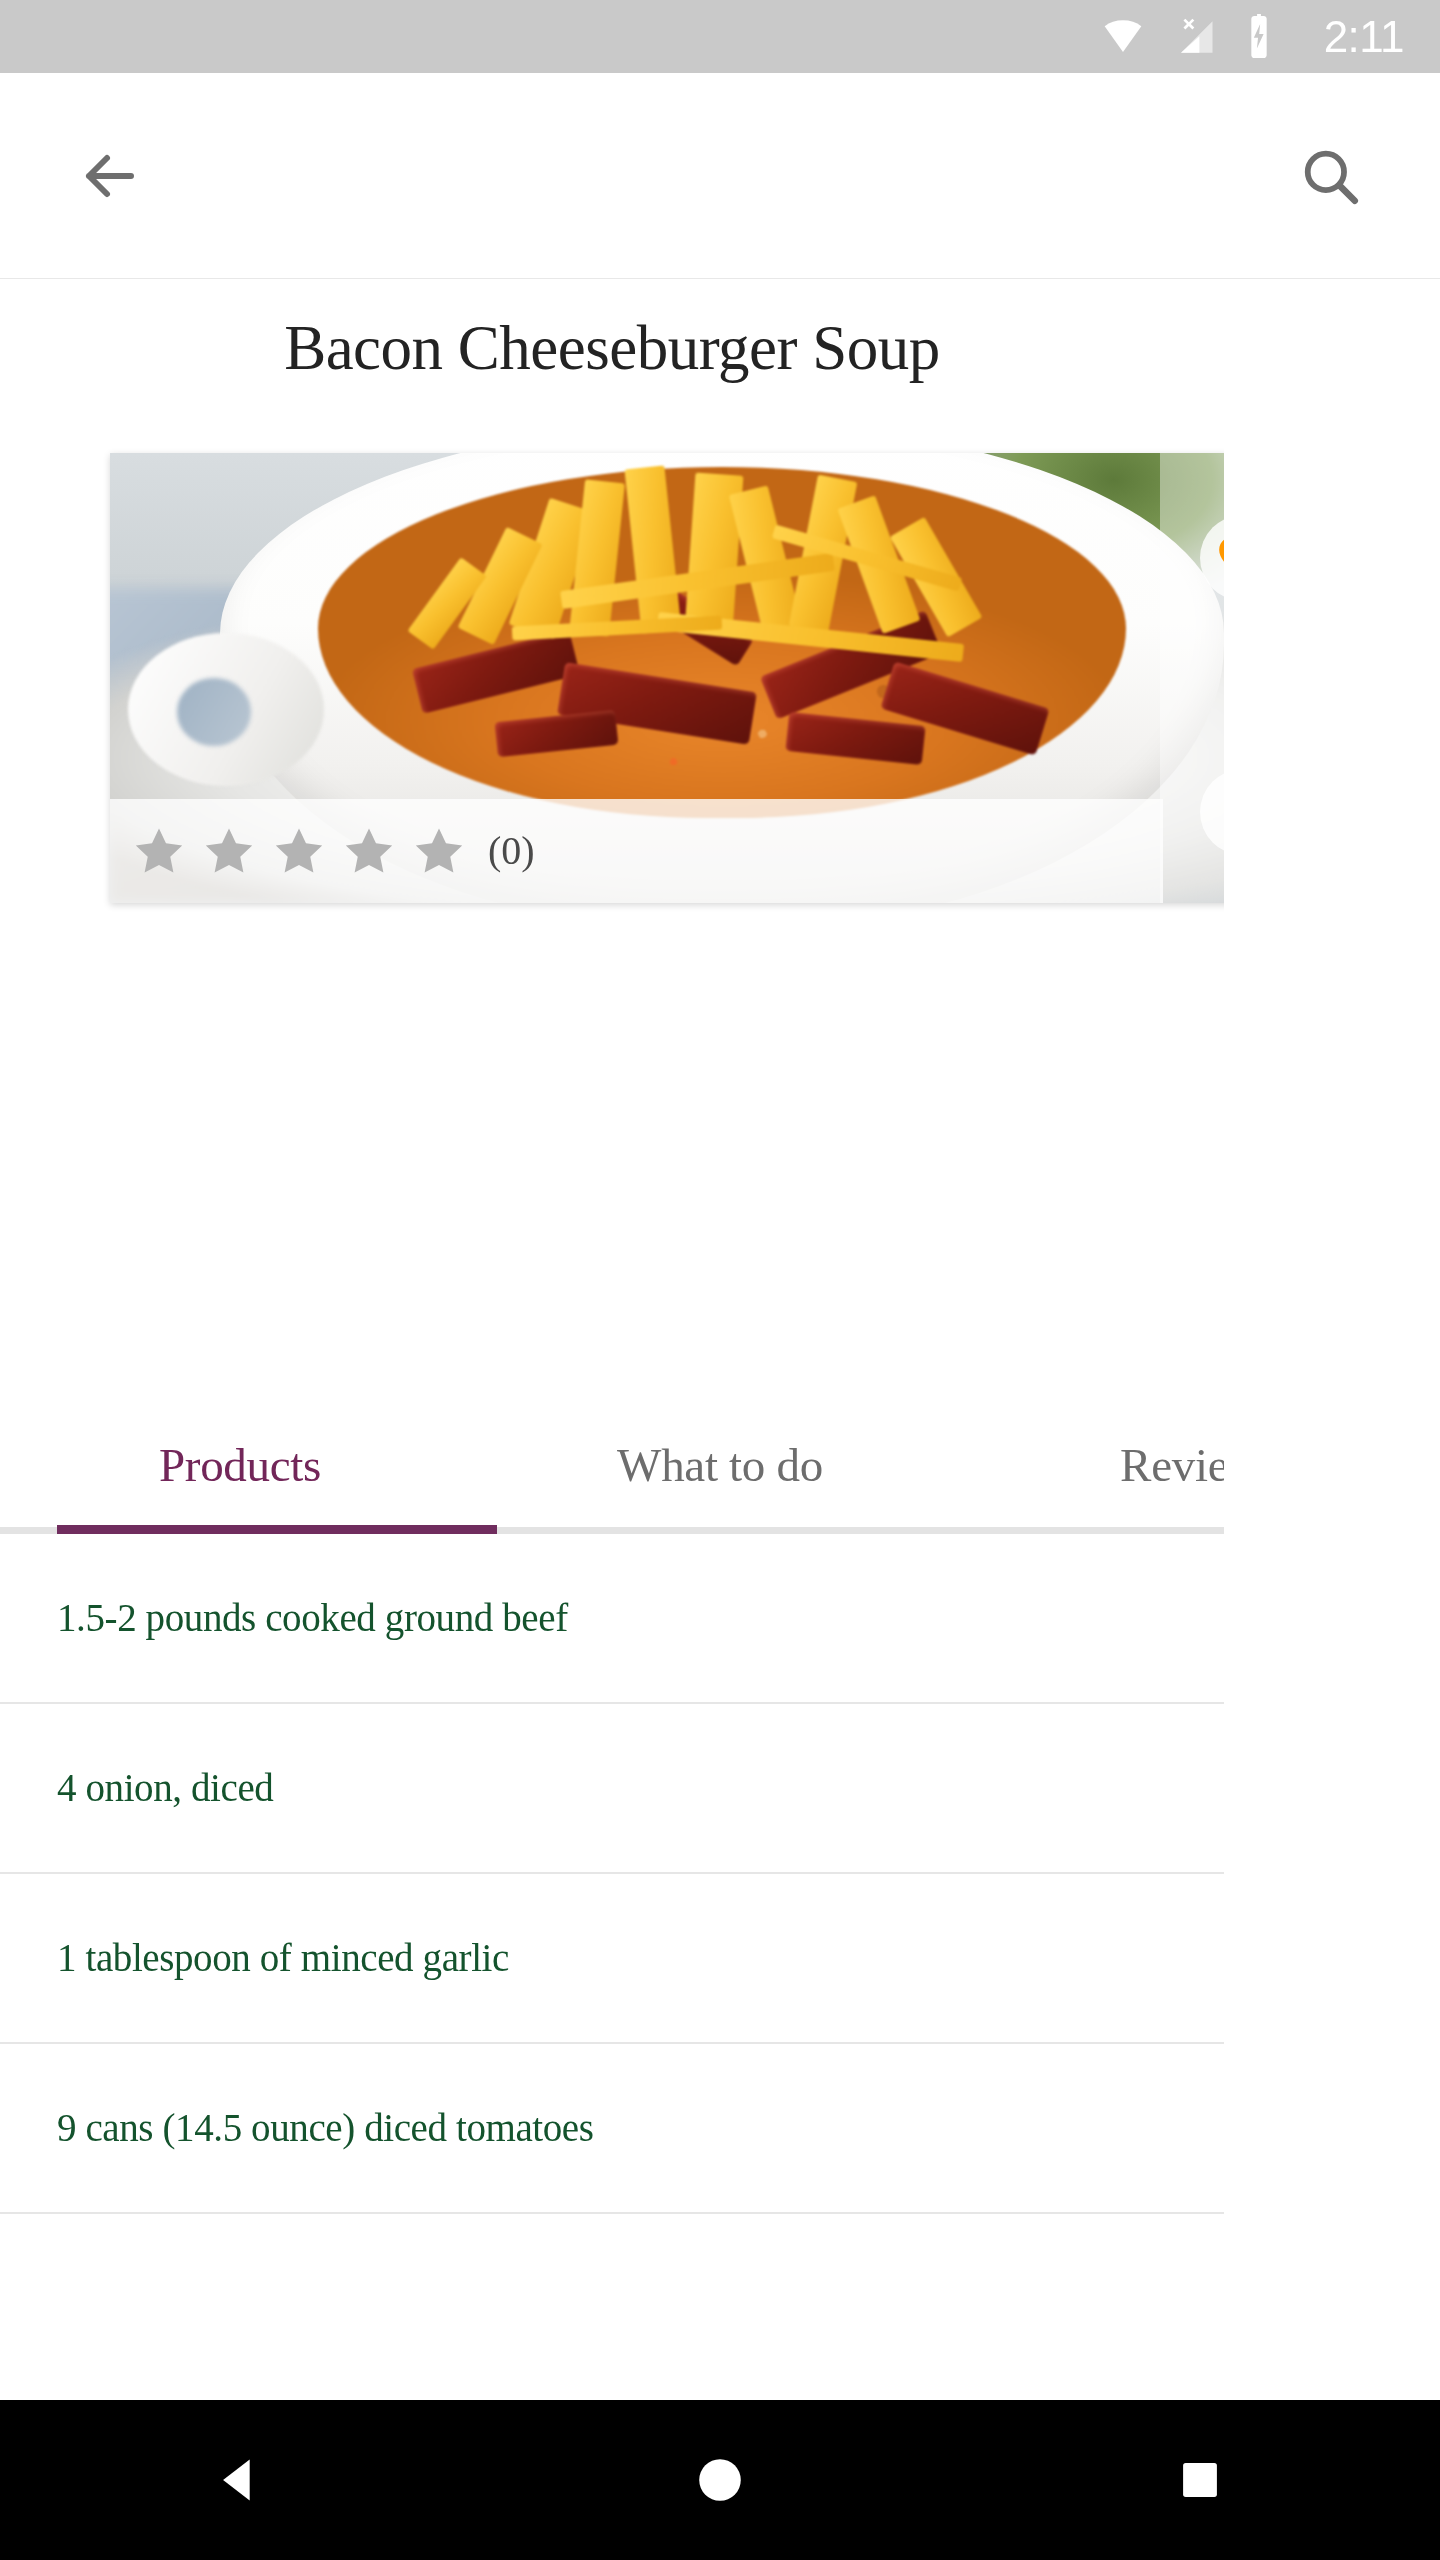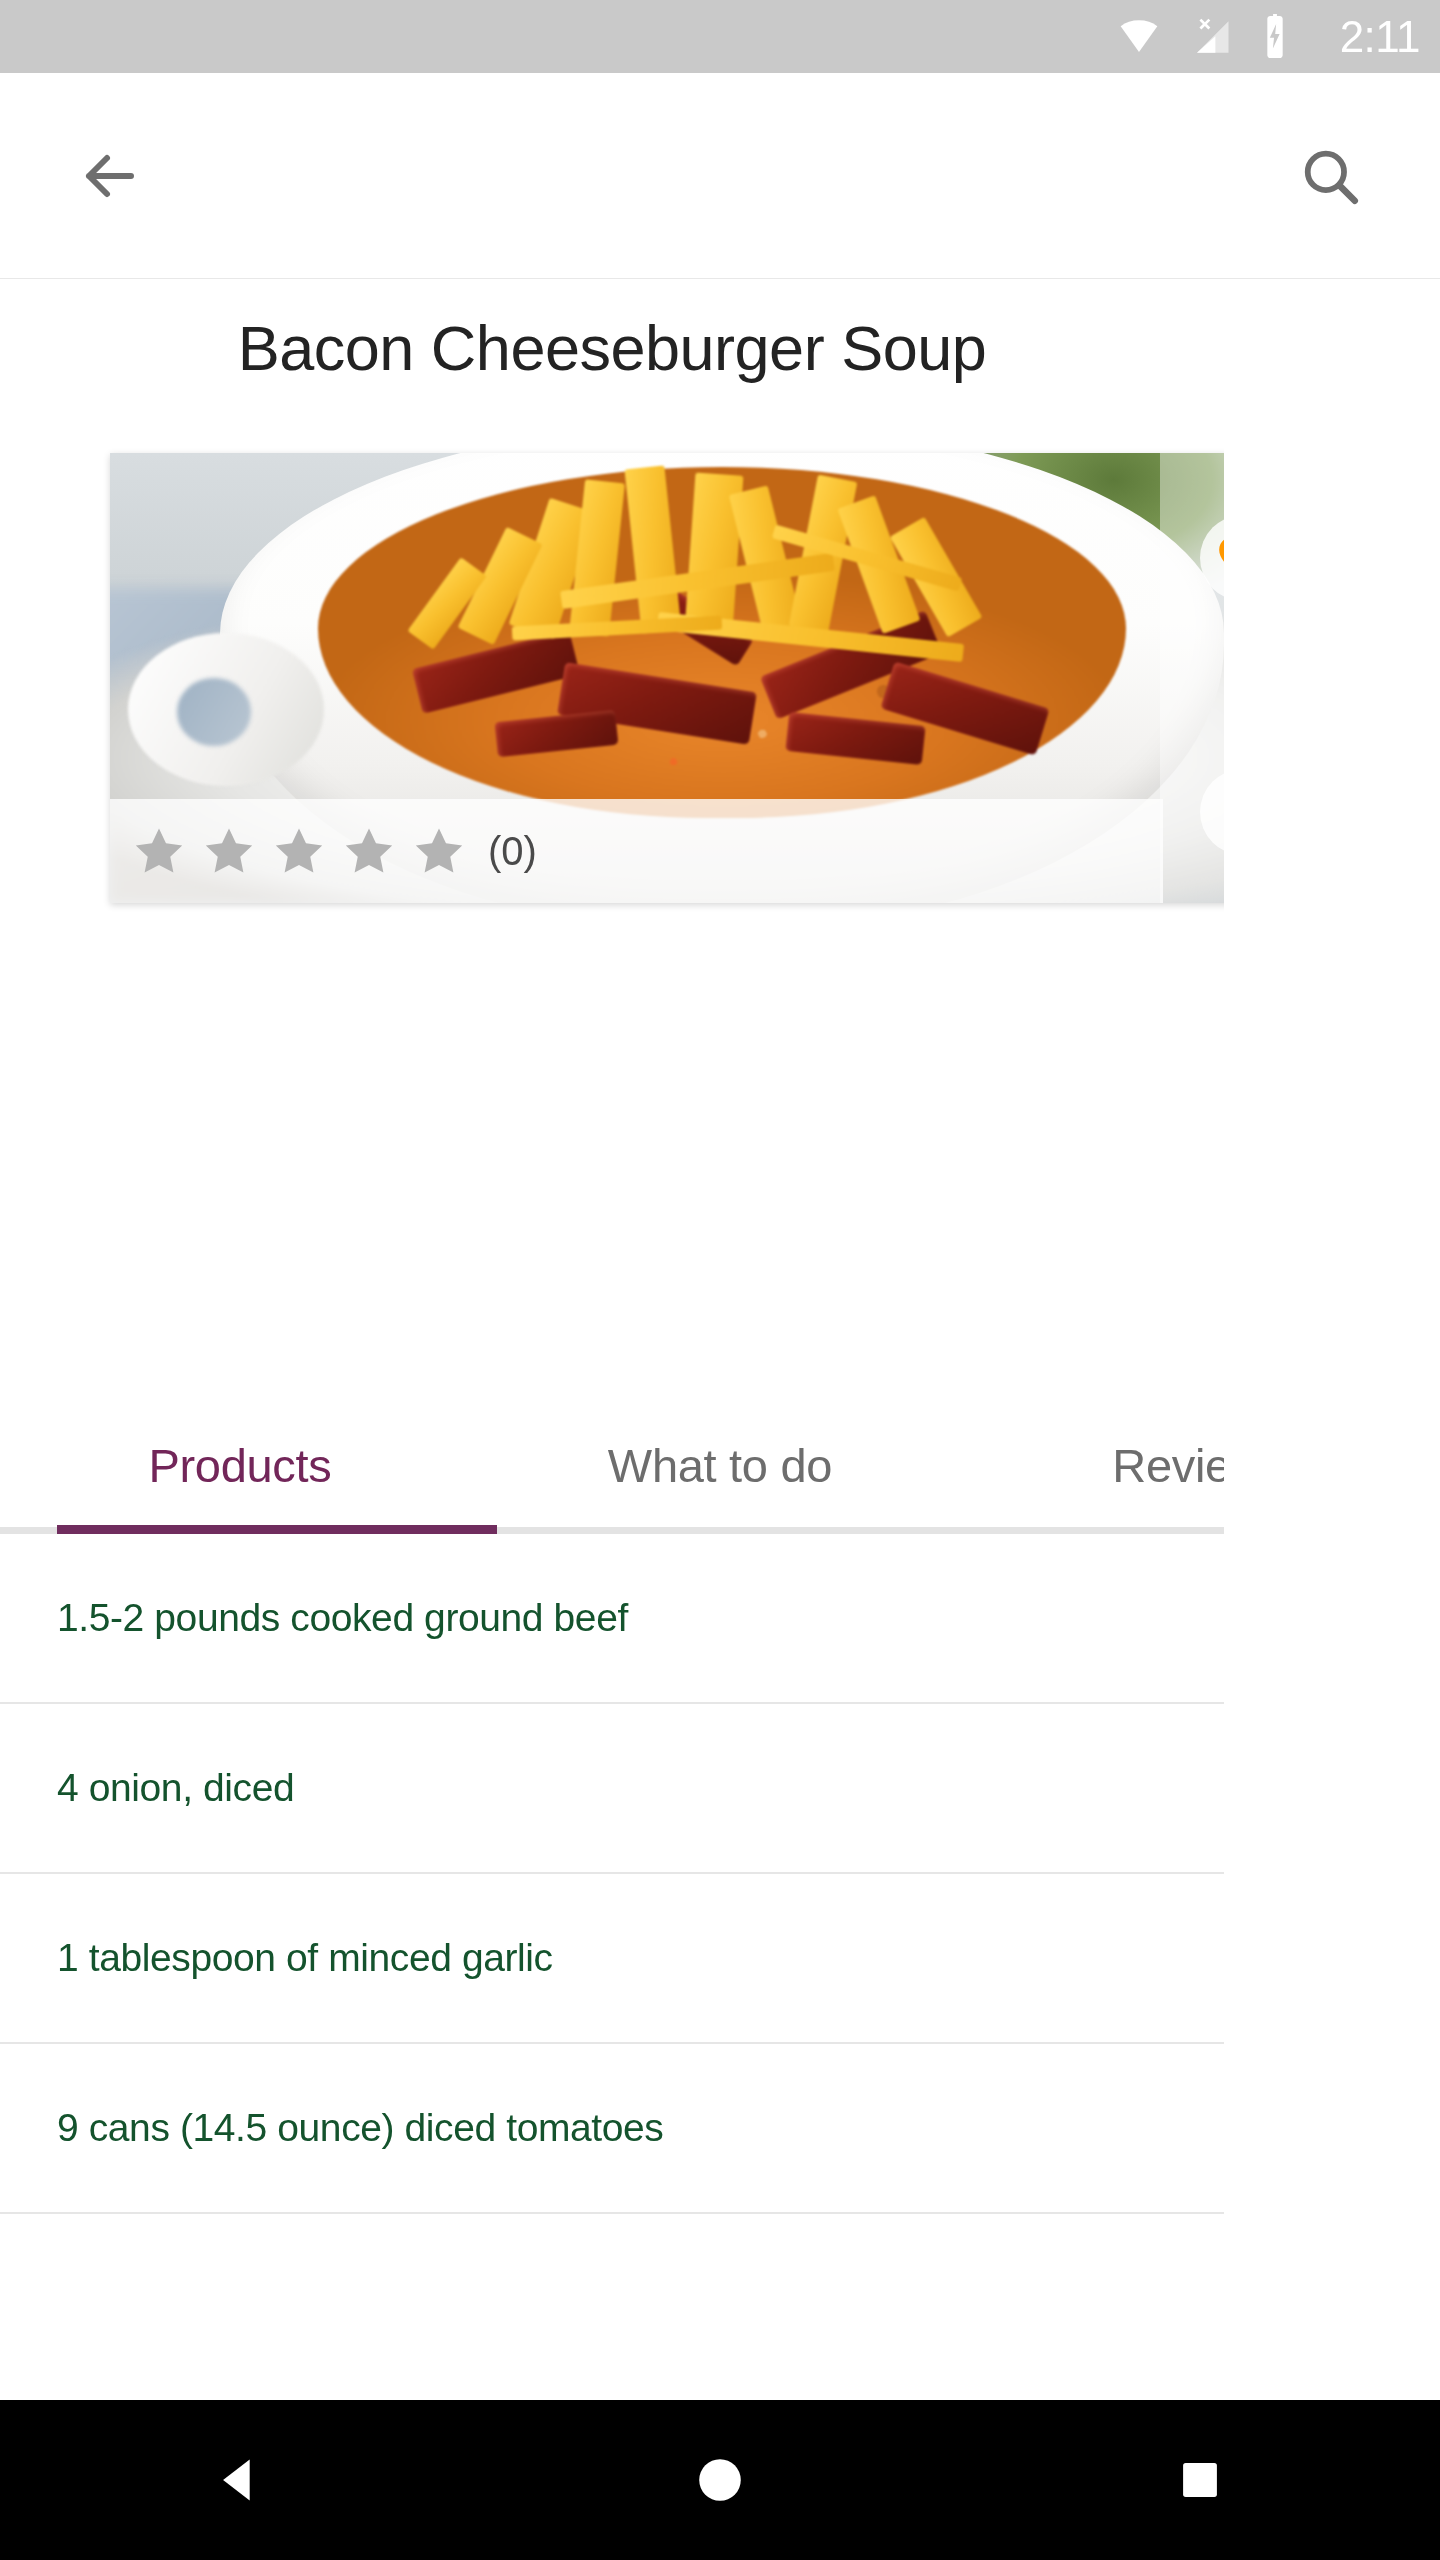--- a/index.html
+++ b/index.html
@@ -9,21 +9,21 @@
     background:#ffffff;
     overflow:hidden;
     position:relative;
   }
 
   
   .statusbar{
     position:absolute; top:0; left:0; width:1440px; height:73px;
     background:#c9c9c9;
     display:flex; align-items:center; justify-content:flex-end;
-    padding-right:20px;
+    padding-right:36px;
   }
   .sb-icons{ display:flex; align-items:center; gap:26px; }
   .sb-ico{ display:block; }
   .sb-time{
     color:#ffffff; font-size:44px; font-weight:400; letter-spacing:-0.5px;
     margin-left:24px; line-height:1;
   }
 
   
   .appbar{
@@ -31,21 +31,21 @@
     background:#ffffff;
     display:flex; align-items:center; justify-content:space-between;
     padding:0 62px 0 62px;
     border-bottom:1px solid #e8e8e8;
   }
   .appbar-btn{ width:96px; height:96px; display:flex; align-items:center; justify-content:center; cursor:pointer; }
 
   
   .content{
     position:absolute; top:280px; left:0; width:1224px; height:2120px;
-    background:#ffffff; overflow:hidden;
+    background:#ffffff; overflow:hidden;font-family:Liberation Serif, serif;
   }
 
   .recipe-title{
     text-align:center;
     font-size:63px;
     font-weight:400;
     color:#232323;
     letter-spacing:-0.5px;
     padding-top:32px;
     line-height:1.15;

